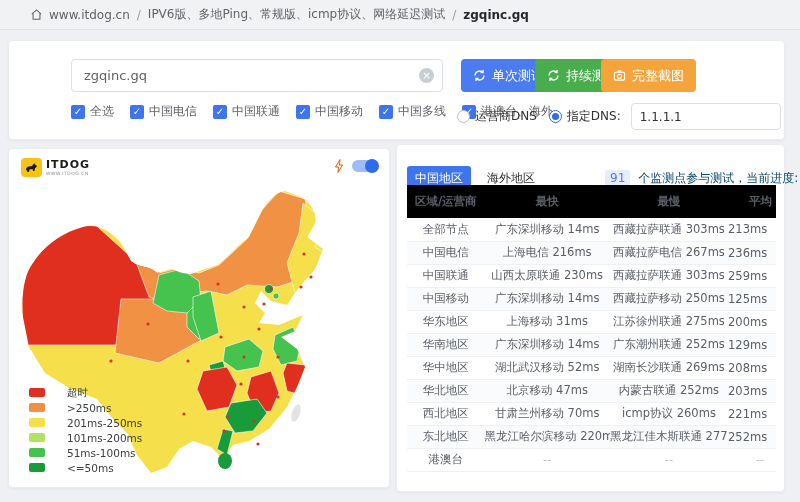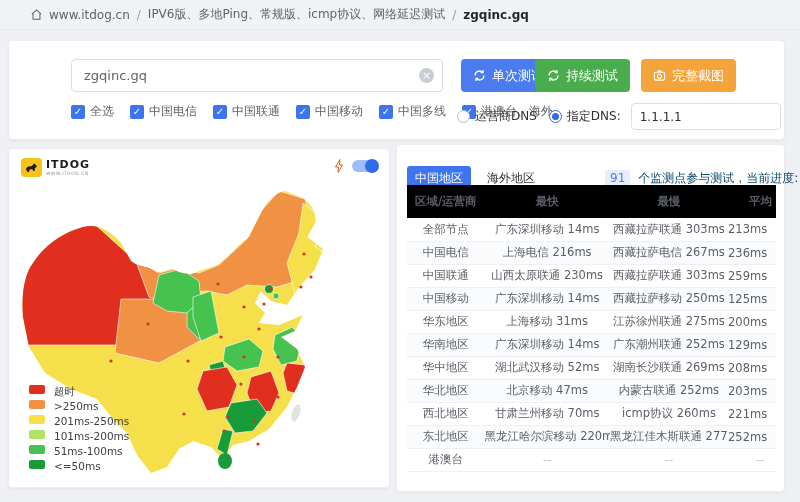--- a/index.html
+++ b/index.html
@@ -29,21 +29,21 @@
                   font-family:inherit; }
   .clear-btn { position:absolute; right:9px; top:9px; width:15px; height:15px; border-radius:50%;
                background:#c8cdd4; color:#fff; font-size:11px; line-height:15px; text-align:center;
                cursor:pointer; }
   .btn { position:absolute; top:18px; height:33px; border:none; border-radius:4px; color:#fff;
          font-size:13px; padding:0 12px; display:flex; align-items:center; gap:6px; cursor:pointer;
          font-family:inherit; }
   .btn svg { width:13px; height:13px; }
   #btn-single { left:452px; }
   #btn-cont   { left:526px; }
-  #btn-shot   { left:632px; }
+  #btn-shot   { left:592px; }
 
   .check-row { position:absolute; left:62px; top:62px; display:flex; align-items:center; gap:16px;
                font-size:12px; color:#606266; }
   .chk { display:flex; align-items:center; gap:5px; cursor:pointer; }
   .chk .box { width:14px; height:14px; border-radius:2px; background:#3e74ee; color:#fff;
               font-size:10px; line-height:14px; text-align:center; }
   .dns-row { position:absolute; left:448px; top:62px; display:flex; align-items:center; gap:10px;
              font-size:12px; color:#303133; }
   .radio { display:flex; align-items:center; gap:5px; cursor:pointer; }
   .radio .dot { width:13px; height:13px; border-radius:50%; border:1px solid #b9bec7; background:#fff;
@@ -60,21 +60,21 @@
   .logo-text { line-height:1; }
   .logo-text .t1 { font-size:11px; font-weight:bold; letter-spacing:1px; color:#1a1a1a; }
   .logo-text .t2 { font-size:4.5px; color:#8a8f98; letter-spacing:.5px; margin-top:2px; }
   .map-tools { position:absolute; right:12px; top:10px; display:flex; align-items:center; gap:8px; z-index:3; }
   .bolt { width:10px; height:14px; }
   .toggle { width:25px; height:12px; background:#9dbcf9; border-radius:6px; position:relative; cursor:pointer; }
   .toggle .knob { position:absolute; right:-2px; top:-1px; width:14px; height:14px; border-radius:50%;
                   background:#2f6bea; }
   .map-svg { position:absolute; left:0; top:16px; width:382px; height:322px; }
   .legend { position:absolute; left:20px; top:236px; z-index:3; }
-  .legend-row { display:flex; align-items:flex-start; gap:9px; height:15px; }
+  .legend-row { display:flex; align-items:center; gap:22px; height:15px; }
   .legend-swatch { width:16px; height:9px; border-radius:2px; flex:0 0 auto; }
   .legend-label { font-size:10.5px; color:#3c4043; white-space:nowrap; }
 
   
   .panel-head { position:absolute; left:10px; top:20px; width:369px; height:26px; display:flex;
                 align-items:center; gap:8px; font-size:12px; }
   .tab { padding:4px 8px; border-radius:3px; cursor:pointer; color:#303133; white-space:nowrap; }
   .tab.active { background:#3e74ee; color:#fff; }
   .count-badge { background:#e6eefc; color:#4a7df0; padding:1px 5px; border-radius:2px; margin-left:54px; }
   .head-text { color:#0c4a6e; white-space:nowrap; }

